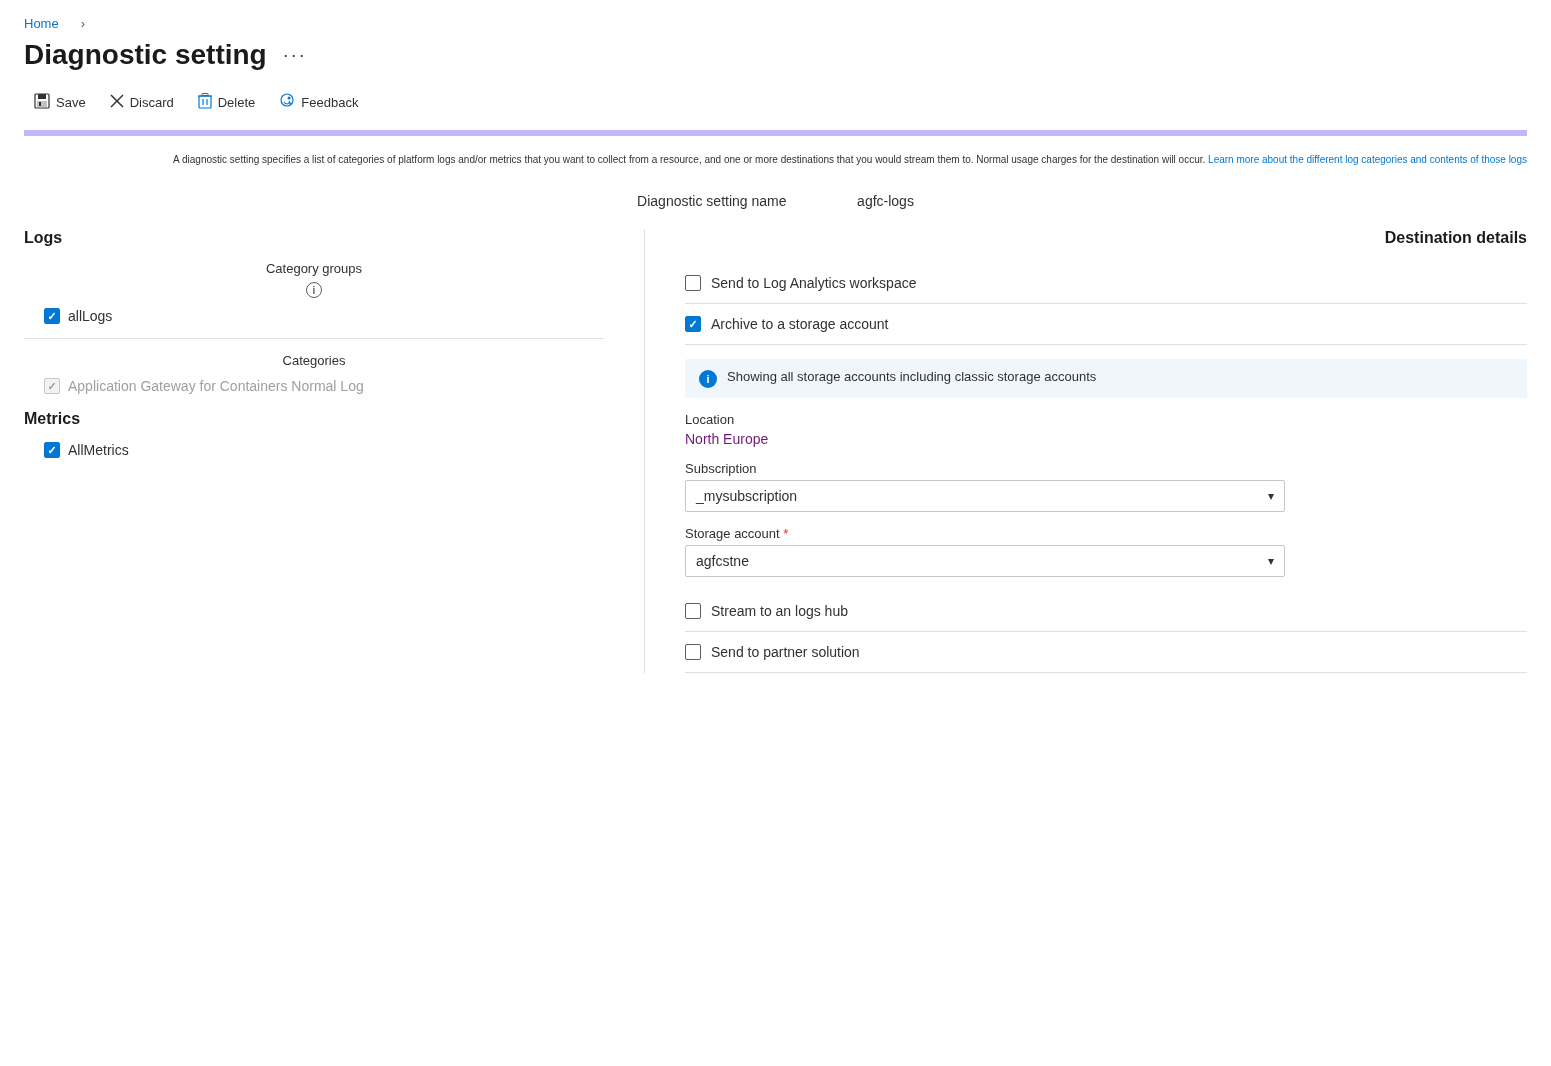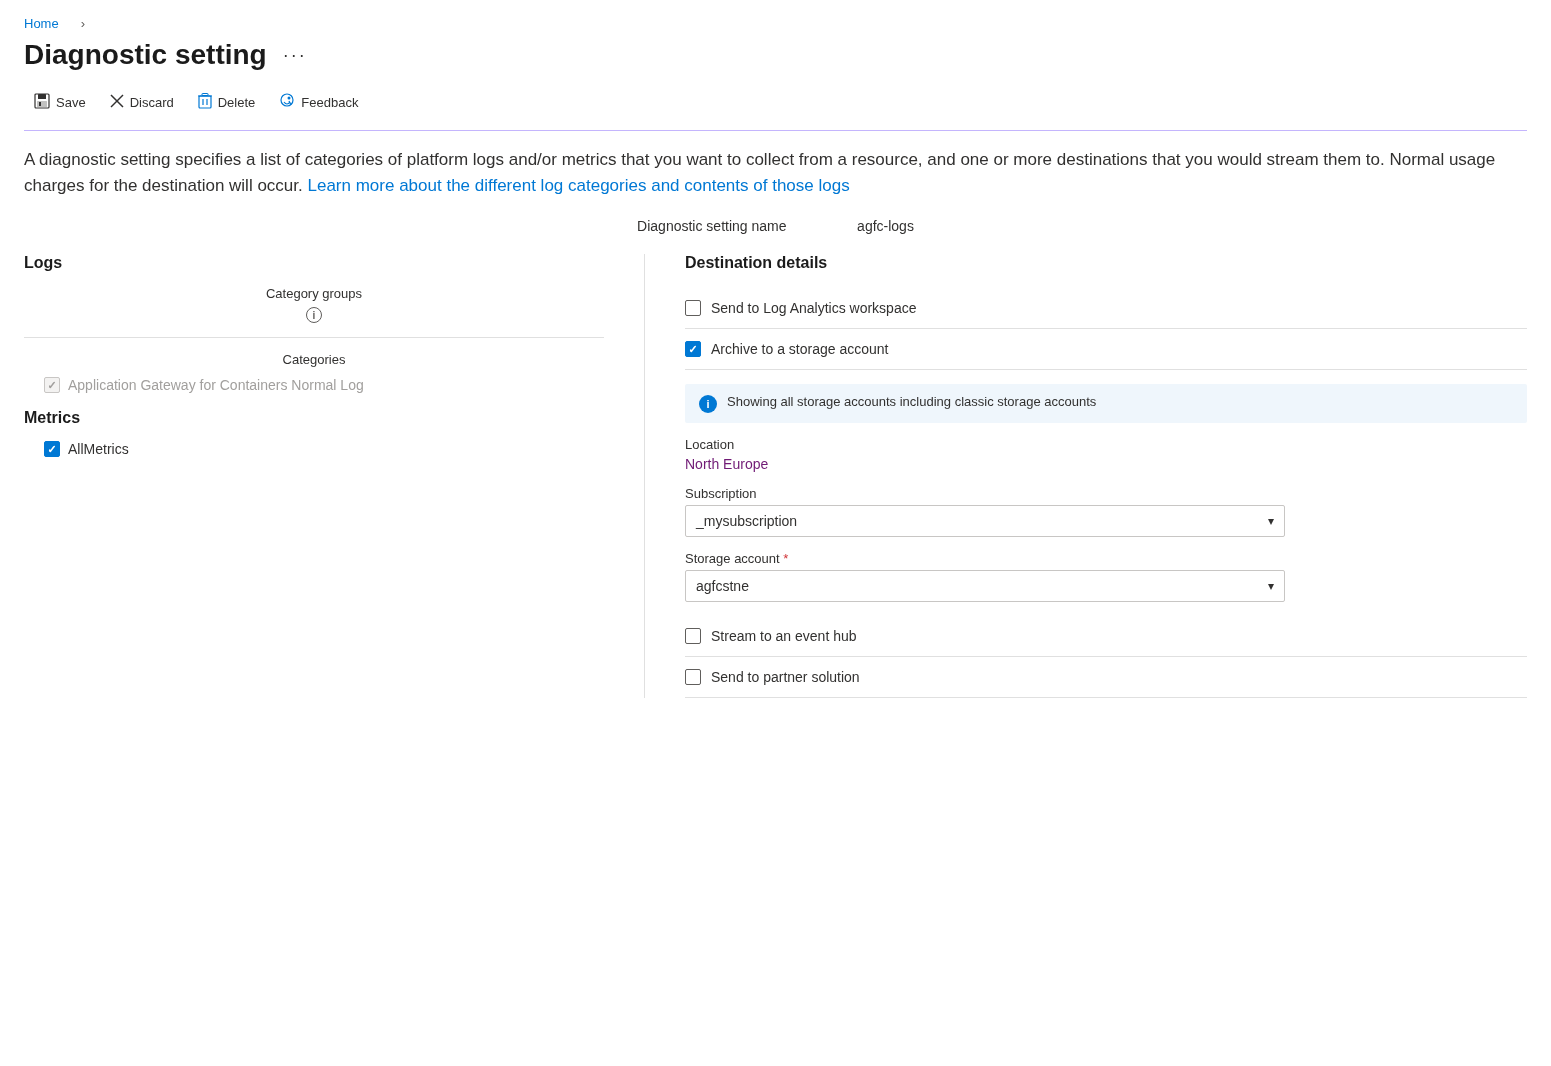--- a/index.html
+++ b/index.html
@@ -45,43 +45,44 @@
       color: #323130;
       font-size: 18px;
       letter-spacing: 2px;
       padding: 2px 6px;
     }
     .toolbar {
       display: flex;
       align-items: center;
       gap: 4px;
       padding-bottom: 12px;
-      border-bottom: 1px solid #c4b5fd;
+      border-bottom: 6px solid #c4b5fd;
       margin-bottom: 16px;
     }
     .toolbar-btn {
       display: flex;
       align-items: center;
       gap: 6px;
       padding: 6px 10px;
       background: none;
       border: none;
       cursor: pointer;
       color: #323130;
       font-size: 13px;
       border-radius: 2px;
     }
     .toolbar-btn .btn-icon {
       font-size: 15px;
     }
     .description-box {
-      margin-bottom: 20px;
-      font-size: 17px;
+      margin-bottom: 26px;
+      font-size: 10px;
       line-height: 1.5;
       color: #323130;
+      text-align: right;
     }
     .description-box a {
       color: #0078d4;
       text-decoration: none;
     }
     .setting-name-row {
       display: flex;
       align-items: center;
       gap: 20px;
       margin-bottom: 20px;
@@ -182,20 +183,21 @@
     .divider {
       border: none;
       border-top: 1px solid #e0e0e0;
       margin: 14px 0 14px 0;
     }
     .destination-section-title {
       font-size: 16px;
       font-weight: 600;
       margin-bottom: 16px;
       color: #1b1b1b;
+      text-align: right;
     }
     .dest-item {
       display: flex;
       align-items: center;
       gap: 10px;
       padding: 12px 0;
       border-bottom: 1px solid #e0e0e0;
       font-size: 14px;
     }
     .info-banner {
@@ -334,20 +336,24 @@
   <div class="main-content">
 
     <div class="left-panel">
 
       <div class="section-title">Logs</div>
 
       <div class="subsection-label">
         <span>Category groups</span>
         <span class="info-circle">i</span>
       </div>
+      <div class="checkbox-item">
+        <div class="checkbox-custom checked"></div>
+        <span>allLogs</span>
+      </div>
 
       <hr class="divider">
 
       <div class="subsection-label">
         <span>Categories</span>
       </div>
       <div class="checkbox-item">
         <div class="checkbox-custom disabled-checked"></div>
         <span class="checkbox-label-disabled">Application Gateway for Containers Normal Log</span>
       </div>
@@ -398,21 +404,21 @@
           <span class="required-star">*</span>
         </div>
         <div class="dropdown">
           <span>agfcstne</span>
           <span class="dropdown-arrow">▾</span>
         </div>
       </div>
 
       <div class="dest-item">
         <div class="checkbox-custom"></div>
-        <span>Stream to an event hub</span>
+        <span>Stream to an logs hub</span>
       </div>
 
       <div class="dest-item">
         <div class="checkbox-custom"></div>
         <span>Send to partner solution</span>
       </div>
     </div>
   </div>
 </div>
 

